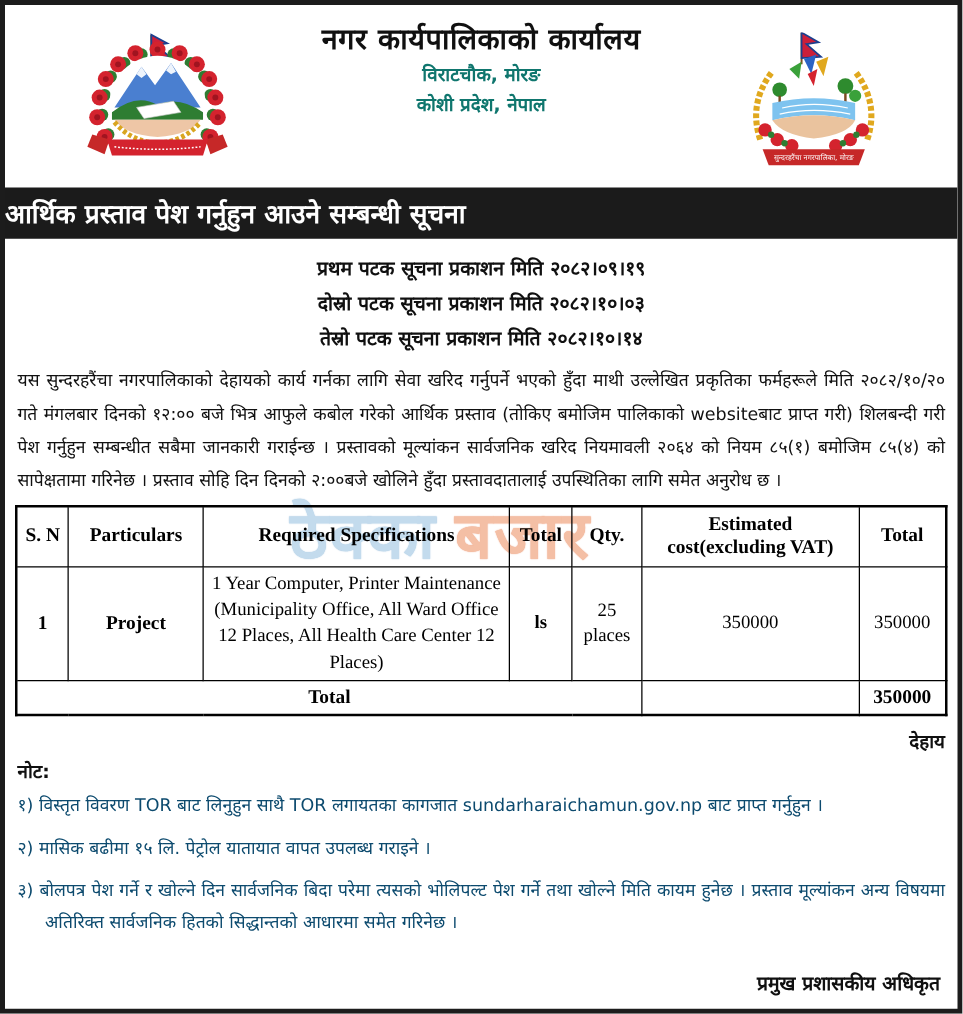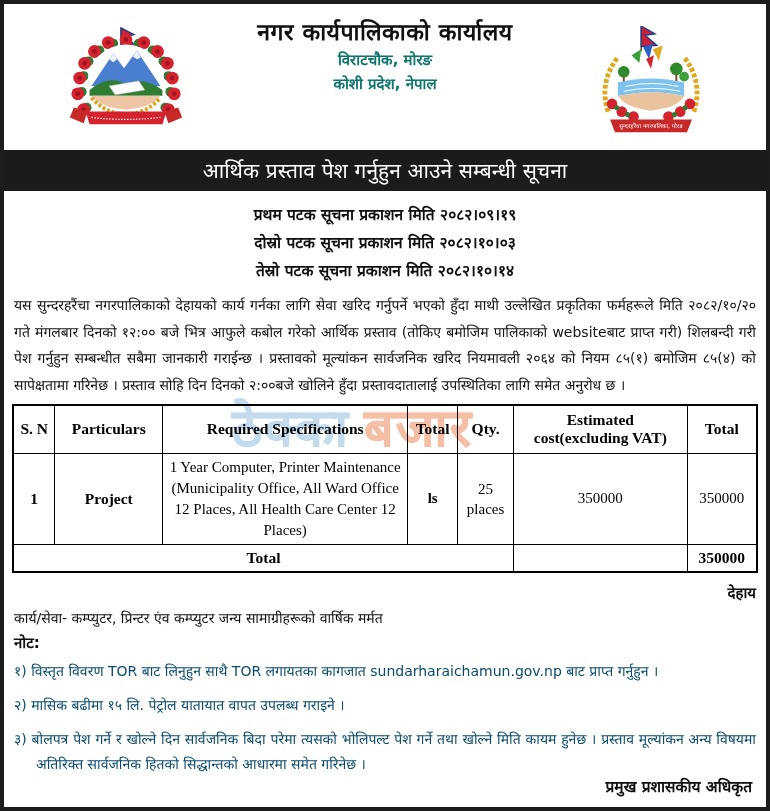--- a/index.html
+++ b/index.html
@@ -29,23 +29,23 @@
   }
   .logo { position: absolute; top: 22px; }
   .logo.left  { left: 58px; width: 128px; height: 112px; }
   .logo.right { left: 588px; width: 118px; height: 112px; }
 
   
   .banner {
     margin-top: 6px;
     background: #1b1b1b;
     color: #ffffff;
-    text-align: center;
+    text-align: left;
     font-size: 21px;
-    font-weight: normal;
+    font-weight: bold;
     padding: 6px 0 7px 0;
   }
 
   
   .dates { text-align: center; margin-top: 10px; }
   .date-line { font-size: 15.5px; font-weight: bold; color: #101010; line-height: 28px; }
 
   
   .para {
     margin: 7px 10px 0 10px;
@@ -299,21 +299,20 @@
         <tr class="total-row">
           <td colspan="5" class="total-label">Total</td>
           <td></td>
           <td class="total-value">350000</td>
         </tr>
       </tbody>
     </table>
 
     <div class="details">
       <div class="detail-heading">देहाय</div>
-      <div class="detail-line">कार्य/सेवा- कम्प्युटर, प्रिन्टर एंव कम्प्युटर जन्य सामाग्रीहरूको वार्षिक मर्मत</div>
       <div class="note-heading">नोट:</div>
     </div>
 
     <ul class="notes-list">
       <li class="note-item">१) विस्तृत विवरण TOR बाट लिनुहुन साथै TOR लगायतका कागजात sundarharaichamun.gov.np बाट प्राप्त गर्नुहुन ।</li>
       <li class="note-item">२) मासिक बढीमा १५ लि. पेट्रोल यातायात वापत उपलब्ध गराइने ।</li>
       <li class="note-item">३) बोलपत्र पेश गर्ने र खोल्ने दिन सार्वजनिक बिदा परेमा त्यसको भोलिपल्ट पेश गर्ने तथा खोल्ने मिति कायम हुनेछ । प्रस्ताव मूल्यांकन अन्य विषयमा अतिरिक्त सार्वजनिक हितको सिद्धान्तको आधारमा समेत गरिनेछ ।</li>
     </ul>
 
   </div>

